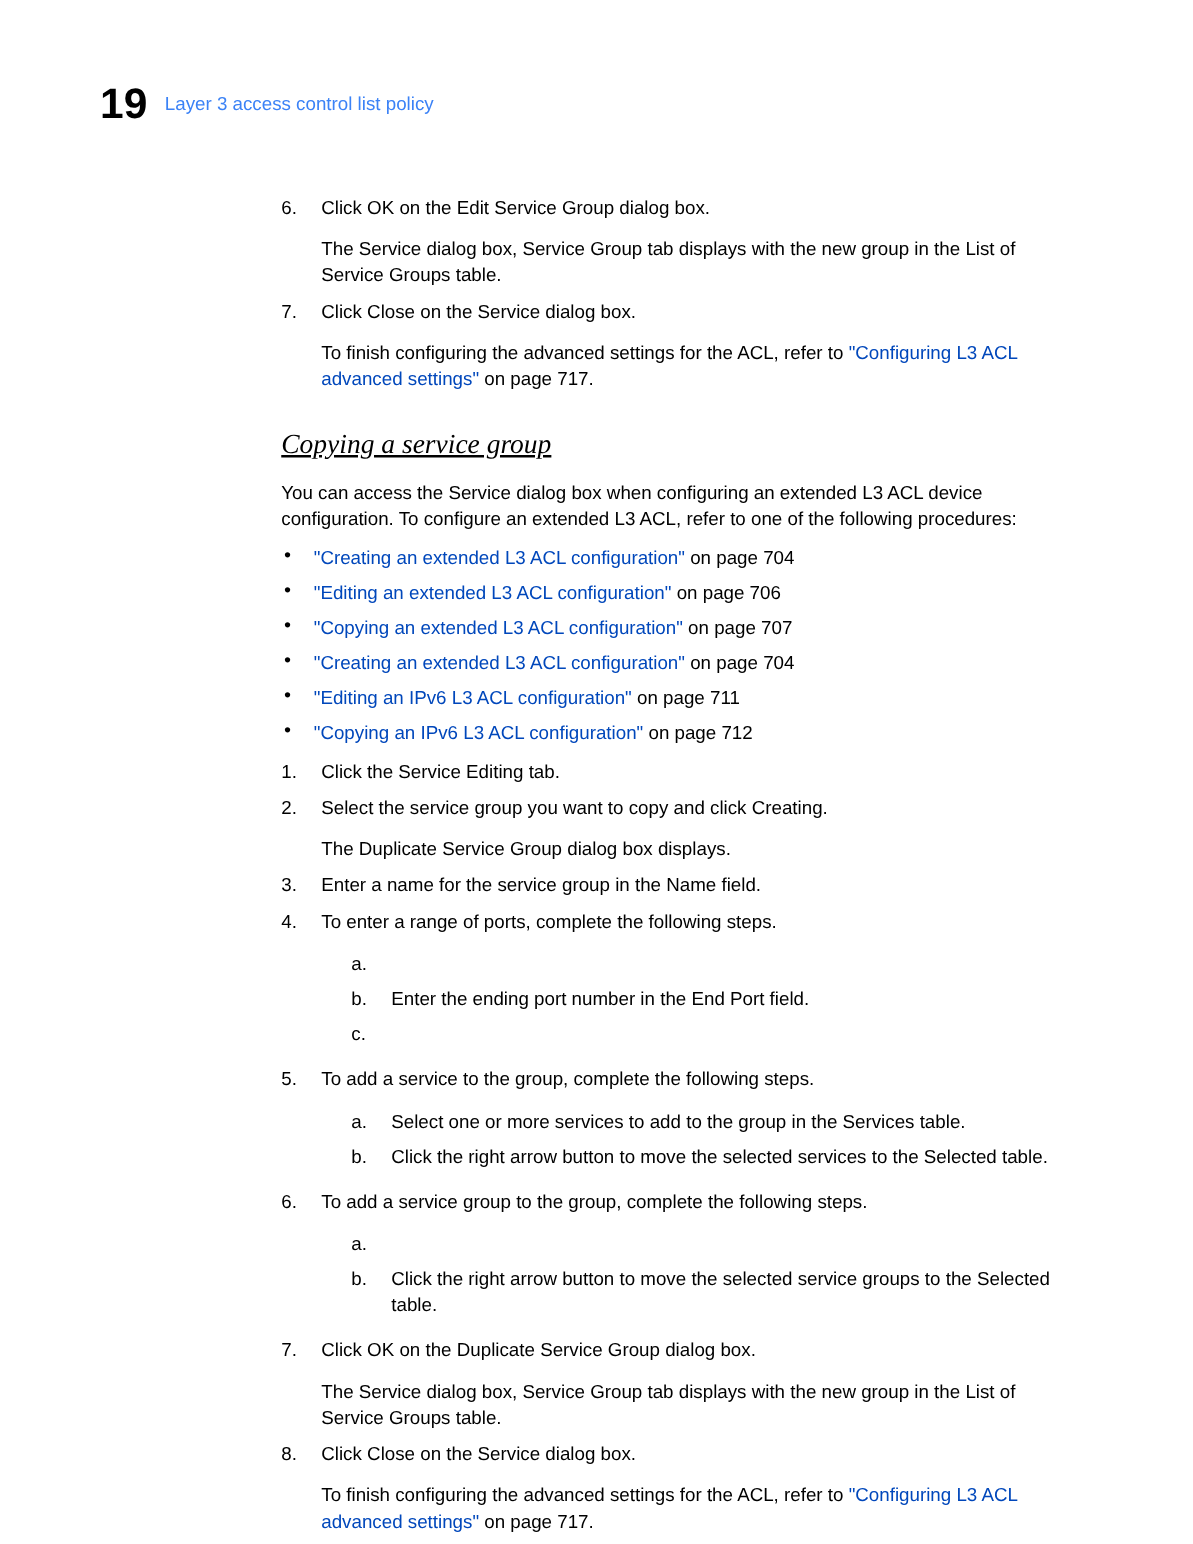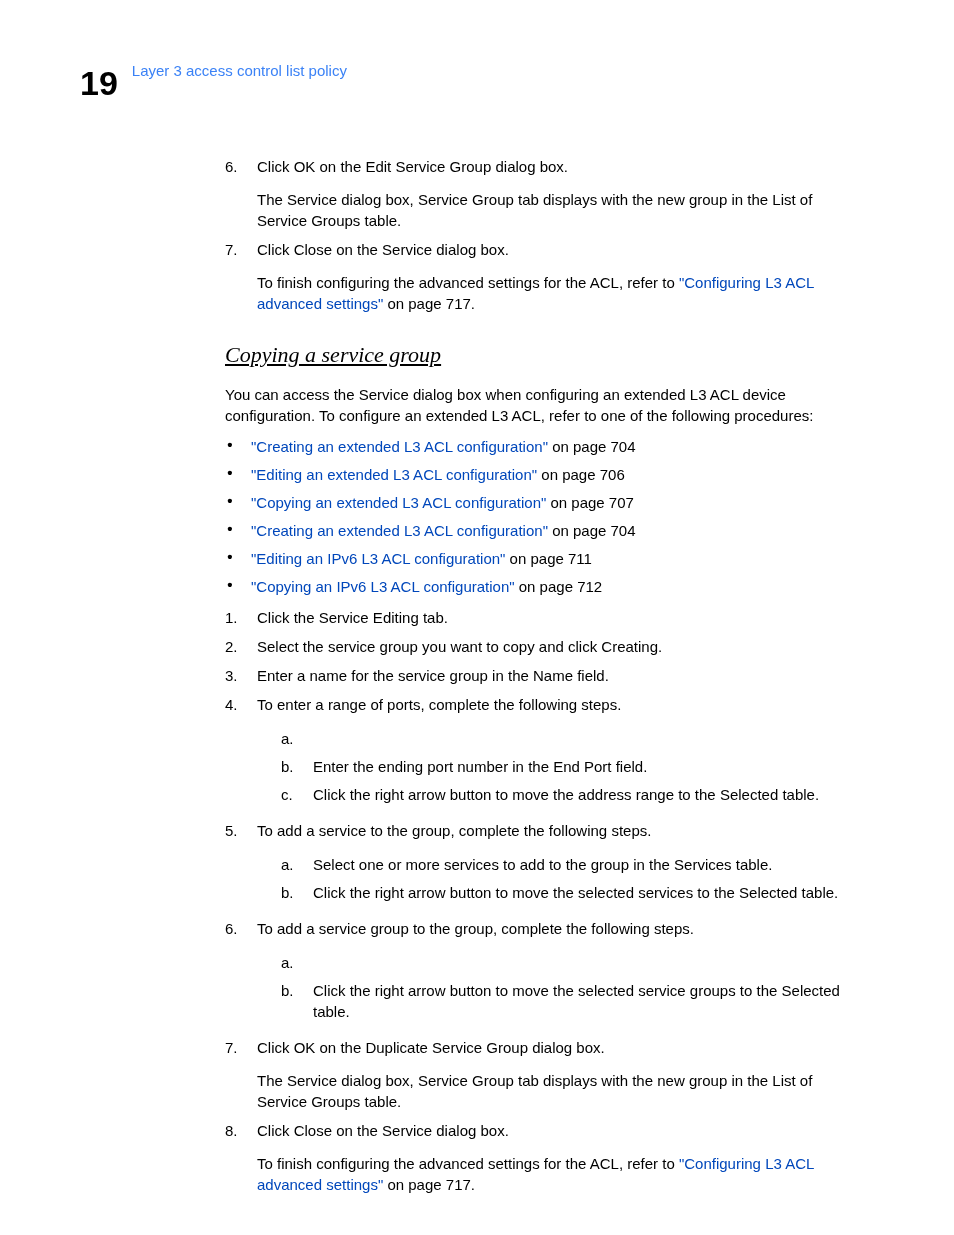--- a/index.html
+++ b/index.html
@@ -13,21 +13,21 @@
   }
   .page {
     width: 954px;
     min-height: 1235px;
     box-sizing: border-box;
     padding: 60px 95px 60px 80px;
     position: relative;
   }
   .header-row {
     display: flex;
-    align-items: flex-start;
+    align-items: center;
     gap: 14px;
     margin-bottom: 48px;
   }
   .chap-num {
     font-size: 34px;
     font-weight: bold;
     font-family: Arial, Helvetica, sans-serif;
   }
   .header-title {
     font-size: 15px;
@@ -179,20 +179,24 @@
           <div class="li-row">
             <div class="li-num">1.</div>
             <div class="li-body">Click the <b>Service Editing</b> tab.</div>
           </div>
         </li>
         <li>
           <div class="li-row">
             <div class="li-num">2.</div>
             <div class="li-body">Select the service group you want to copy and click <b>Creating</b>.</div>
           </div>
+          <div class="li-row">
+            <div class="li-num"></div>
+            <div class="li-body note-indent">The <b>Duplicate Service Group</b> dialog box displays.</div>
+          </div>
         </li>
         <li>
           <div class="li-row">
             <div class="li-num">3.</div>
             <div class="li-body">Enter a name for the service group in the <b>Name</b> field.</div>
           </div>
         </li>
         <li>
           <div class="li-row">
             <div class="li-num">4.</div>
@@ -204,21 +208,20 @@
               <ol class="sub-ol">
                 <li>
                   <div class="sub-letter">a.</div>
                 </li>
                 <li>
                   <div class="sub-letter">b.</div>
                   <div>Enter the ending port number in the <b>End Port</b> field.</div>
                 </li>
                 <li>
                   <div class="sub-letter">c.</div>
-                  <div>Click the right arrow button to move the address range to the <b>Selected</b> table.</div>
                 </li>
               </ol>
             </div>
           </div>
         </li>
         <li>
           <div class="li-row">
             <div class="li-num">5.</div>
             <div class="li-body">To add a service to the group, complete the following steps.</div>
           </div>

